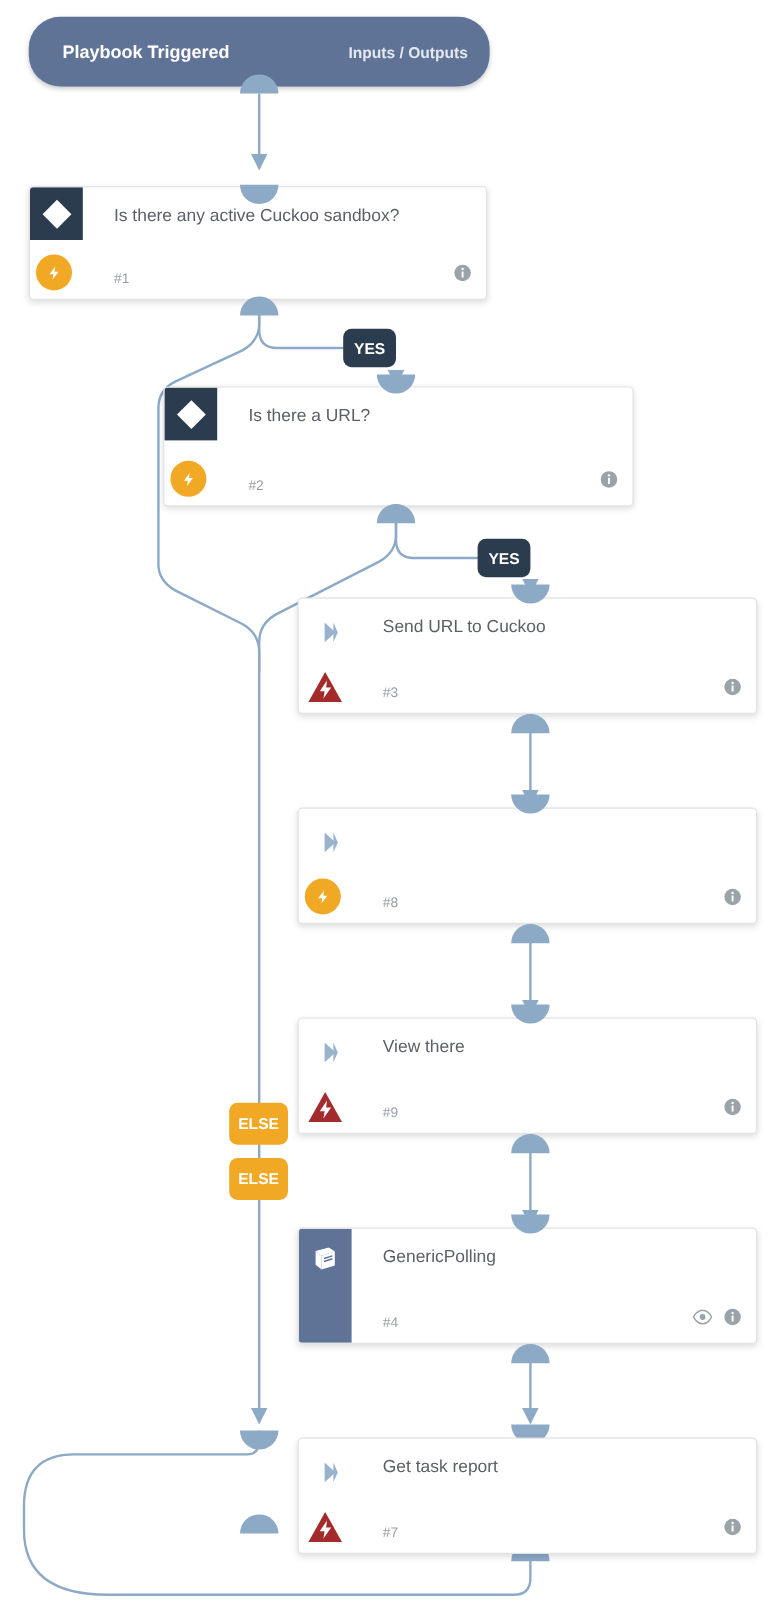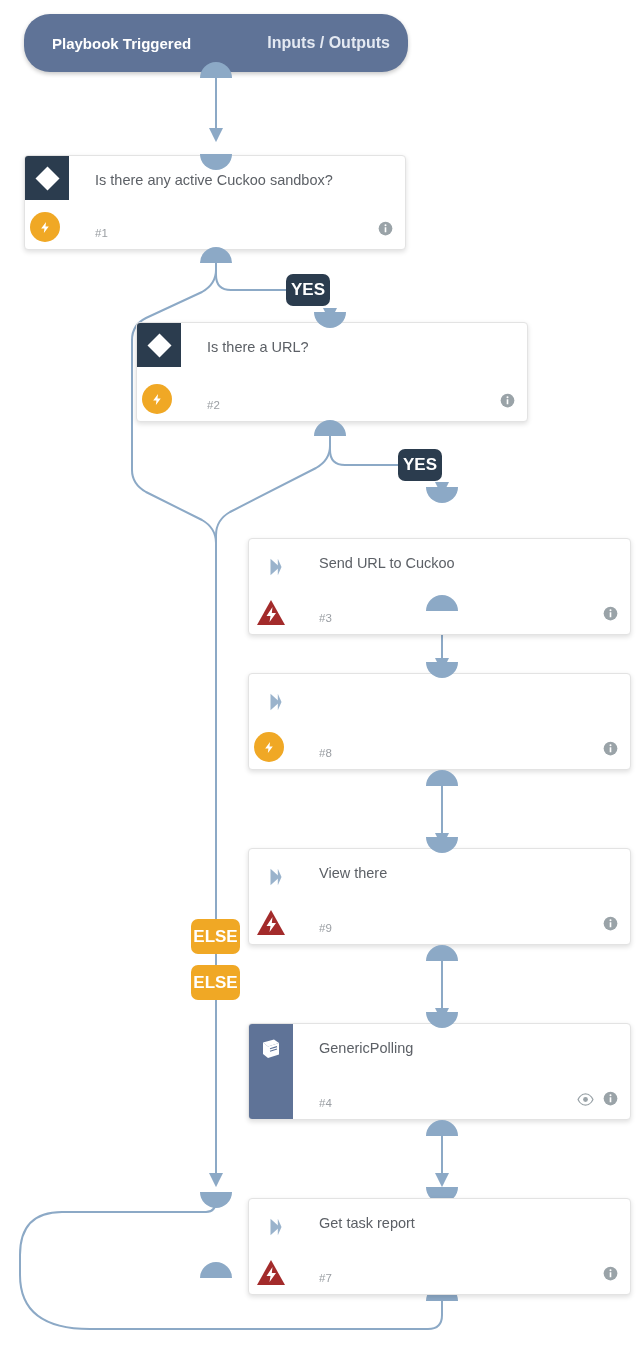--- a/index.html
+++ b/index.html
@@ -21,21 +21,21 @@
     box-shadow:0 2px 4px rgba(0,0,0,.22);
     color:#ffffff;
     display:flex;align-items:center;
     box-sizing:border-box;
     z-index:6;
   }
   .pill .pill-title{
     font-size:15px;font-weight:bold;color:#ffffff;white-space:nowrap;
   }
   .pill .pill-sub{
-    margin-left:auto;font-size:16px;font-weight:bold;color:#e4e9f2;white-space:nowrap;
+    margin-left:auto;font-size:13px;font-weight:bold;color:#e4e9f2;white-space:nowrap;
   }
 
   
   .card{
     position:absolute;
     background:#ffffff;
     border:1px solid #e3e3e3;
     border-radius:4px;
     box-shadow:0 2px 5px rgba(0,0,0,.13);
     box-sizing:border-box;
@@ -92,21 +92,21 @@
     background:#5f7397;
     display:flex;align-items:flex-start;justify-content:center;
     padding-top:13px;box-sizing:border-box;
   }
 
   
   .badge{
     position:absolute;
     border-radius:7px;
     display:flex;align-items:center;justify-content:center;
-    font-size:17px;font-weight:bold;color:#ffffff;
+    font-size:13px;font-weight:bold;color:#ffffff;
     box-sizing:border-box;
     z-index:8;
   }
   .badge-yes{background:#2b3c4e;}
   .badge-else{background:#f0a825;}
 
   
   .port{position:absolute;width:32px;height:16px;background:#8ca9c6;z-index:7;}
   .port-top{border-radius:16px 16px 0 0;}     
   .port-bot{border-radius:0 0 16px 16px;}     
@@ -218,21 +218,21 @@
             <circle cx="12" cy="12" r="11" fill="#9aa3a8"></circle>
             <rect x="10.7" y="10" width="2.6" height="8" fill="#fff"></rect>
             <circle cx="12" cy="6.6" r="1.6" fill="#fff"></circle>
           </svg>
       </span>
     </div>
   </div>
 
   <div class="badge badge-yes" style="left:398px;top:449px;width:44px;height:32px;">YES</div>
 
-  <div class="card" style="left:248px;top:498px;width:383px;height:97px;margin-top:40px;">
+  <div class="card" style="left:248px;top:498px;width:383px;height:97px;">
     <div class="chev">
       <svg width="24" height="22" viewBox="0 0 24 24">
           <path d="M6 3 L16 12 L6 21 z" fill="#9ab3cc"></path>
           <path d="M14 3 L18 12 L14 21 z" fill="#9ab3cc"></path>
         </svg>
     </div>
     <div class="bolt-tri">
       <svg width="30" height="27" viewBox="0 0 30 27">
         <path d="M15 1 L29 26 L1 26 Z" fill="#a32b2b"></path>
         <path d="M16.5 8 L10.5 17 h4 l-1 6 6.5-9 h-4.2 z" fill="#ffffff"></path>

